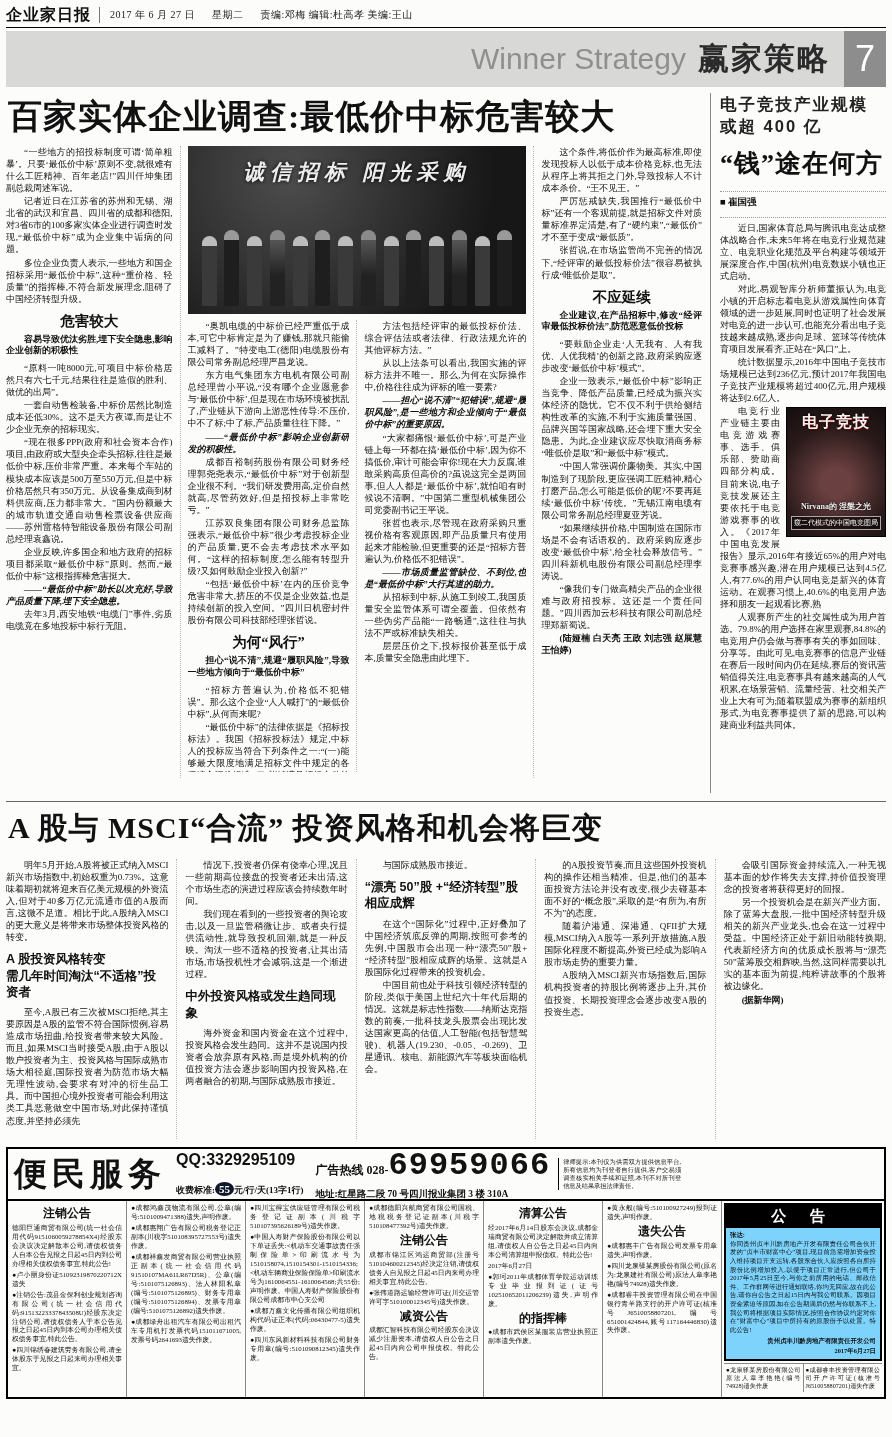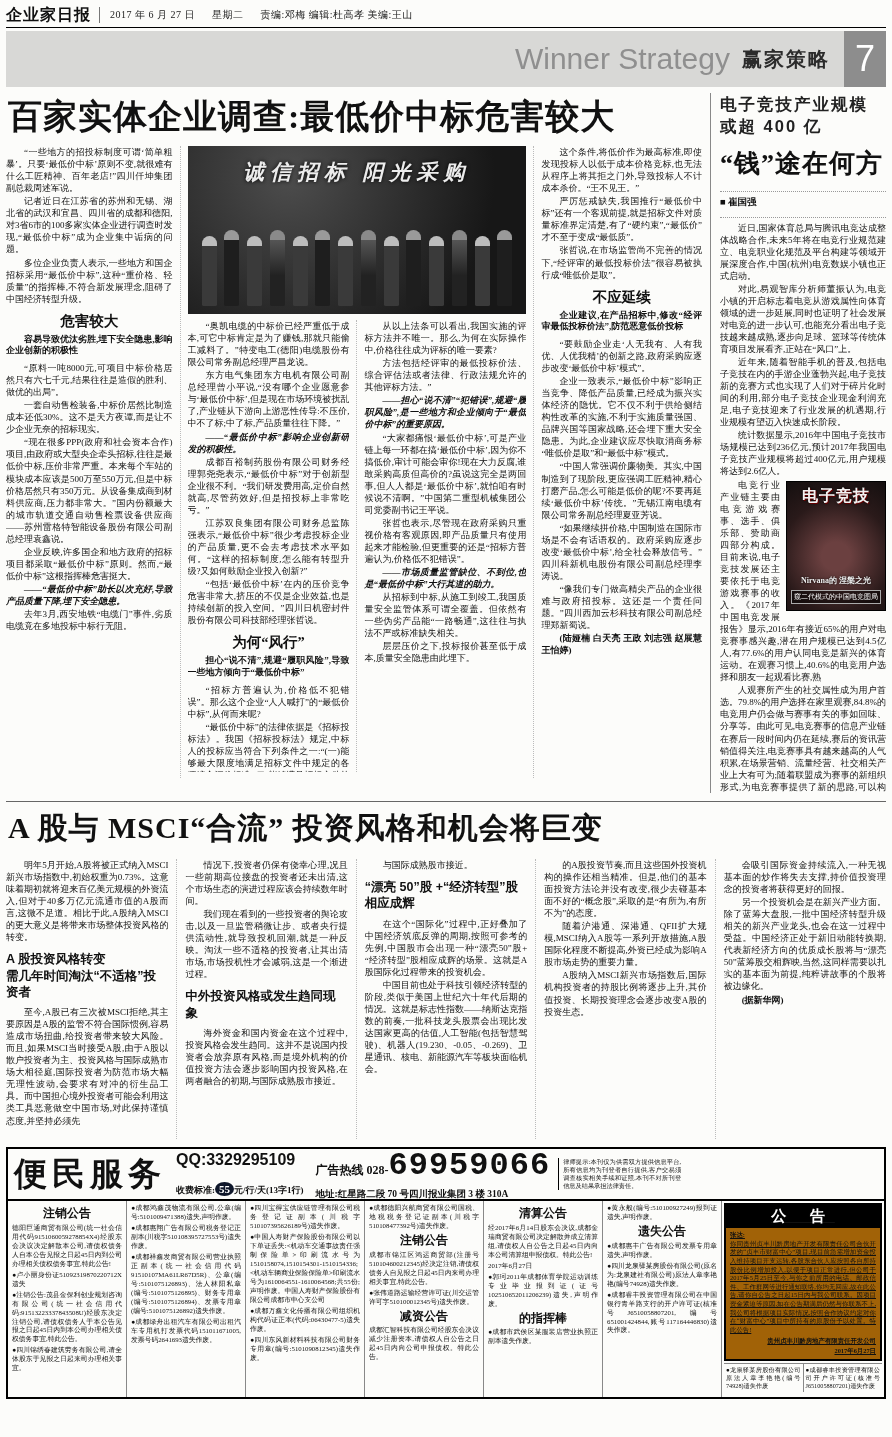--- a/index.html
+++ b/index.html
@@ -7,21 +7,21 @@
         font-family:"Liberation Serif","DejaVu Serif",serif;box-sizing:border-box;padding:3px 6px;overflow:hidden;}
   
   .masthead{display:flex;align-items:center;height:24px;border-bottom:1.5px solid #000;}
   .paper-name{font-size:16px;font-weight:bold;letter-spacing:1px;padding-right:8px;}
   .mast-divider{width:1px;height:16px;background:#777;margin-right:10px;}
   .dateline{font-size:10px;color:#222;letter-spacing:.5px;}
   .dateline span{margin-right:14px;}
   
   .banner{margin-top:3px;height:56px;background:#d8d8d6;display:flex;align-items:center;justify-content:flex-end;}
   .banner-en{font-family:"Liberation Sans",sans-serif;font-size:30px;color:#8f8f8f;margin-right:12px;}
-  .banner-zh{font-size:20px;font-weight:bold;color:#2b2b2b;letter-spacing:2px;}
+  .banner-zh{font-size:31px;font-weight:bold;color:#2b2b2b;letter-spacing:2px;}
   .page-num{width:42px;height:56px;margin-left:14px;background:#8d8d8d;color:#fff;font-family:"Liberation Sans",sans-serif;
             font-size:36px;display:flex;align-items:center;justify-content:center;}
   
   .bodytext p{margin:0 0 1px 0;font-size:9px;line-height:1.34;text-align:justify;text-indent:2em;}
   .bodytext p.em-line{font-weight:bold;font-style:italic;}
   .bodytext p.paren-line{font-weight:bold;}
   .colhead{text-align:center;font-weight:bold;font-size:14.5px;margin:7px 0 3px;}
   .colsub{font-weight:bold;font-size:9px;line-height:1.3;text-align:justify;text-indent:2em;margin-bottom:5px;}
   
   .main-wrap{display:flex;margin-top:6px;}
@@ -75,21 +75,21 @@
   .svc-hot{margin-left:12px;white-space:nowrap;line-height:1.1;}
   .svc-hot .hot-label{font-size:12px;font-weight:bold;}
   .svc-hot .hot-num{font-size:32px;font-weight:bold;font-family:Liberation Mono, monospace;letter-spacing:1px;}
   .svc-hot .addr{font-size:9.5px;font-weight:bold;}
   .svc-lawyer{margin-left:8px;width:118px;font-size:6.2px;line-height:1.3;border-left:1px solid #000;padding-left:4px;text-align:justify;}
   .ads{display:flex;height:196px;overflow:hidden;}
   .adcol{flex:1;padding:3px 4px;overflow:hidden;border-right:1px solid #888;}
   .adcol p{margin:0 0 2px;font-size:6.8px;line-height:1.32;text-align:justify;}
   .adcol p.ad-head{text-align:center;font-weight:bold;font-size:12px;margin:2px 0;}
   .notice-col{width:158px;padding:2px;overflow:hidden;}
-  .notice-box{border:2px solid #000;background:#a16207;text-decoration:underline;}
+  .notice-box{border:2px solid #000;background:#7dd3fc;}
   .notice-head{background:#000;color:#fff;text-align:center;font-size:15px;font-weight:bold;letter-spacing:10px;padding:2px 0;}
   .notice-body{padding:3px 4px;font-size:6.4px;line-height:1.35;text-align:justify;}
   .notice-to{font-weight:bold;}
   .notice-sign{text-align:right;font-weight:bold;margin-top:2px;}
   .notice-tails{display:flex;margin-top:2px;border-top:1px solid #888;}
   .notice-tails div{flex:1;font-size:6.2px;line-height:1.3;padding:2px;text-align:justify;}
   .notice-tails div + div{border-left:1px solid #888;}
 </style>
 </head>
 <body>
@@ -167,22 +167,22 @@
                 </div>
               <div class="colhead">为何“风行”</div>
               <div class="colsub">担心“说不清”,规避“履职风险”,导致一些地方倾向于“最低价中标”</div>
               <div>
                   <p>“招标方普遍认为,价格低不犯错误”。那么这个企业“人人喊打”的“最低价中标”,从何而来呢?</p>
                   <p>“最低价中标”的法律依据是《招标投标法》。我国《招标投标法》规定,中标人的投标应当符合下列条件之一:“(一)能够最大限度地满足招标文件中规定的各项综合评价标准;(二)能够满足招标文件的实质性要求,并且经评审的投标价格最低;但是投标价格低于成本的除外。”此外,《评标委员会和评标方法暂行规定》第二十九条也明确规定:“评标</p>
                 </div>
             </div>
             <div class="mcol bodytext">
               <div>
+                  <p>方法包括经评审的最低投标价法、综合评估法或者法律、行政法规允许的其他评标方法。”</p>
                   <p>从以上法条可以看出,我国实施的评标方法并不唯一。那么,为何在实际操作中,价格往往成为评标的唯一要素?</p>
-                  <p>方法包括经评审的最低投标价法、综合评估法或者法律、行政法规允许的其他评标方法。”</p>
                   <p class="em-line">——担心“说不清”“犯错误”,规避“履职风险”,是一些地方和企业倾向于“最低价中标”的重要原因。</p>
                   <p>“大家都痛恨‘最低价中标’,可是产业链上每一环都在搞‘最低价中标’,因为你不搞低价,审计可能会审你!现在大力反腐,谁敢采购高质但高价的?虽说这完全是两回事,但人人都是‘最低价中标’,就怕咱有时候说不清啊。”中国第二重型机械集团公司党委副书记王平说。</p>
                   <p>张哲也表示,尽管现在政府采购只重视价格有客观原因,即产品质量只有使用起来才能检验,但更重要的还是“招标方普遍认为,价格低不犯错误”。</p>
                   <p class="em-line">——市场质量监管缺位、不到位,也是“最低价中标”大行其道的助力。</p>
                   <p>从招标到中标,从施工到竣工,我国质量安全监管体系可谓全覆盖。但依然有一些伪劣产品能“一路畅通”,这往往与执法不严或标准缺失相关。</p>
                   <p>层层压价之下,投标报价甚至低于成本,质量安全隐患由此埋下。</p>
                 </div>
             </div>
           </div>
         </div>
@@ -209,21 +209,20 @@
 
     <div class="sidebar bodytext">
       <div class="kicker">电子竞技产业规模或超 400 亿</div>
       <div class="sb-headline">“钱”途在何方</div>
       <hr class="sb-rule">
       <div class="byline">■ 崔国强</div>
       <hr class="sb-rule">
       <div>
           <p>近日,国家体育总局与腾讯电竞达成整体战略合作,未来5年将在电竞行业规范建立、电竞职业化规范及平台构建等领域开展深度合作,中国(杭州)电竞数娱小镇也正式启动。</p>
           <p>对此,易观智库分析师董振认为,电竞小镇的开启标志着电竞从游戏属性向体育领域的进一步延展,同时也证明了社会发展对电竞的进一步认可,也能充分看出电子竞技越来越成熟,逐步向足球、篮球等传统体育项目发展看齐,正站在“风口”上。</p>
-          <p>近年来,随着智能手机的普及,包括电子竞技在内的手游企业蓬勃兴起,电子竞技新的竞赛方式也实现了人们对于碎片化时间的利用,部分电子竞技企业现金利润充足,电子竞技迎来了行业发展的机遇期,行业规模有望迈入快速成长阶段。</p>
           <p>统计数据显示,2016年中国电子竞技市场规模已达到236亿元,预计2017年我国电子竞技产业规模将超过400亿元,用户规模将达到2.6亿人。</p>
         </div>
       <div>
         <div class="cover">
           <div class="cover-title">电子竞技</div>
           <div class="cover-line1">Nirvana的 涅槃之光</div>
           <div class="cover-line2">窥二代模式的中国电竞图局</div>
         </div>
         <div>
             <p>电竞行业产业链主要由电竞游戏赛事、选手、俱乐部、赞助商四部分构成。目前来说,电子竞技发展还主要依托于电竞游戏赛事的收入。《2017年中国电竞发展报告》显示,2016年有接近65%的用户对电竞赛事感兴趣,潜在用户规模已达到4.5亿人,有77.6%的用户认同电竞是新兴的体育运动。在观赛习惯上,40.6%的电竞用户选择和朋友一起观看比赛,熟</p>

